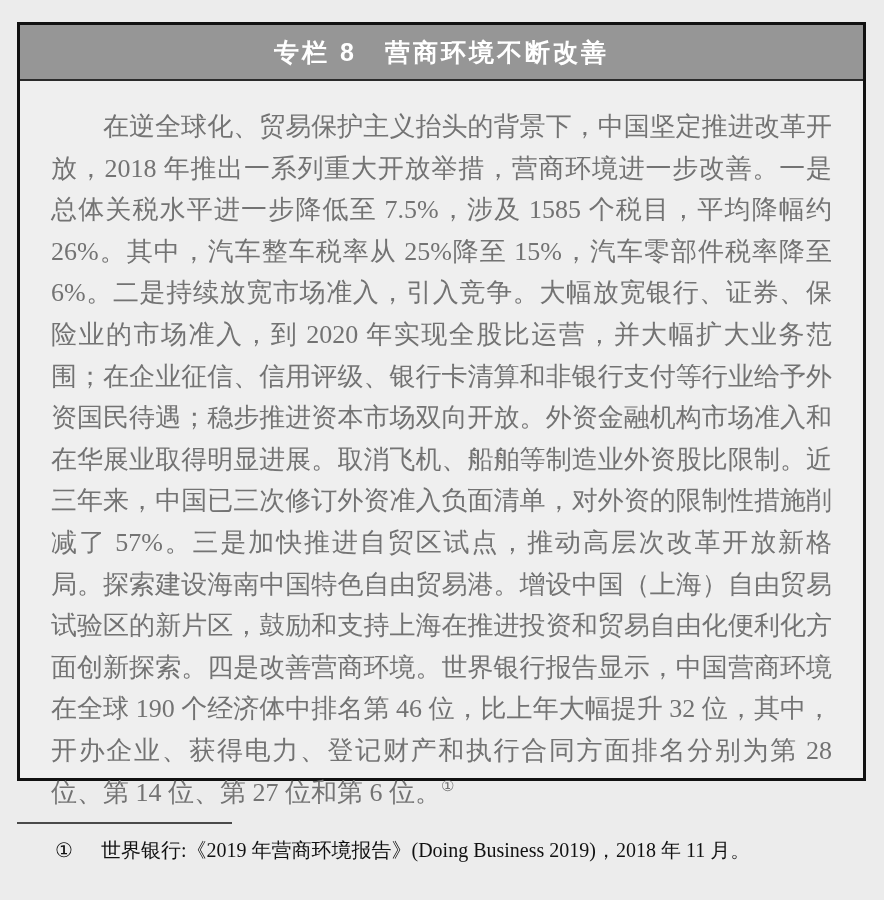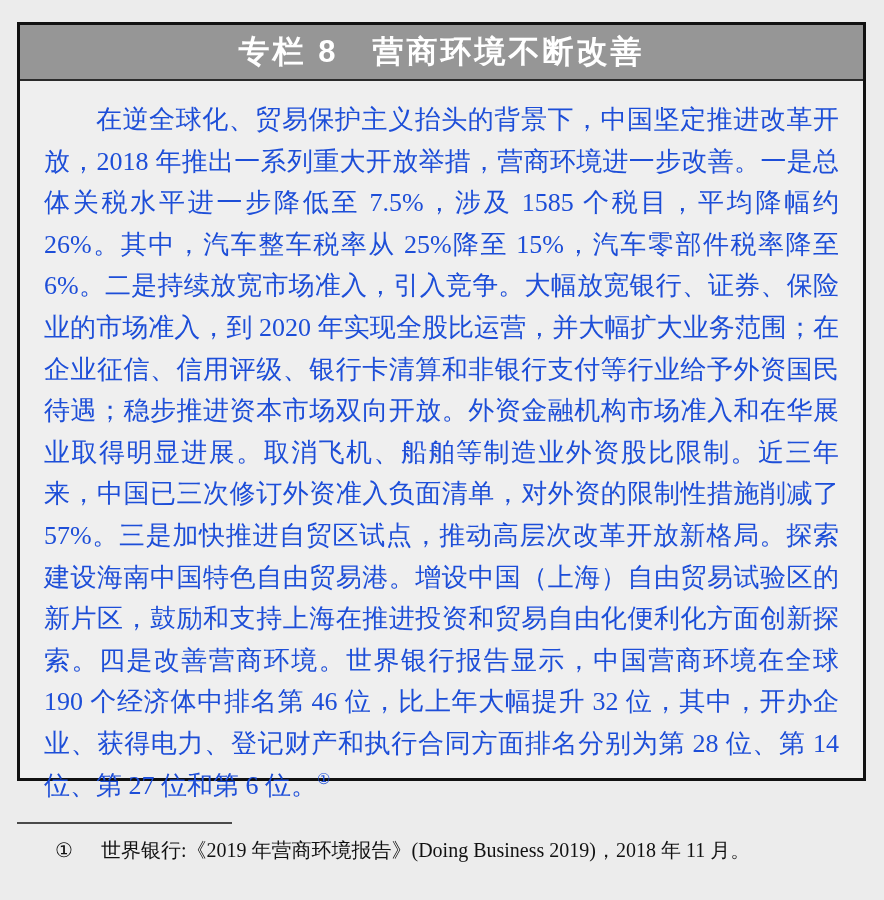--- a/index.html
+++ b/index.html
@@ -29,32 +29,32 @@
     background: #969696;
     border-bottom: 2px solid #2b2b2b;
     display: flex;
     align-items: center;
     justify-content: center;
   }
   .box-title {
     color: #ffffff;
     font-family: "Liberation Sans", "DejaVu Sans", sans-serif;
     font-weight: bold;
-    font-size: 31px;
+    font-size: 25px;
     letter-spacing: 3px;
     white-space: pre;
   }
   .box-body {
     padding: 17px 23px 0 23px;
   }
   .box-paragraph {
-    margin: 1px;
+    margin: 8px;
     font-size: 26px;
     line-height: 41.6px;
-    color: #1d4ed8;
+    color: #737373;
     text-align: justify;
     text-justify: inter-character;
     text-indent: 2em;
   }
   .footnote-ref {
     font-size: 15px;
     vertical-align: super;
     line-height: 0;
   }
   .footnote-area {

